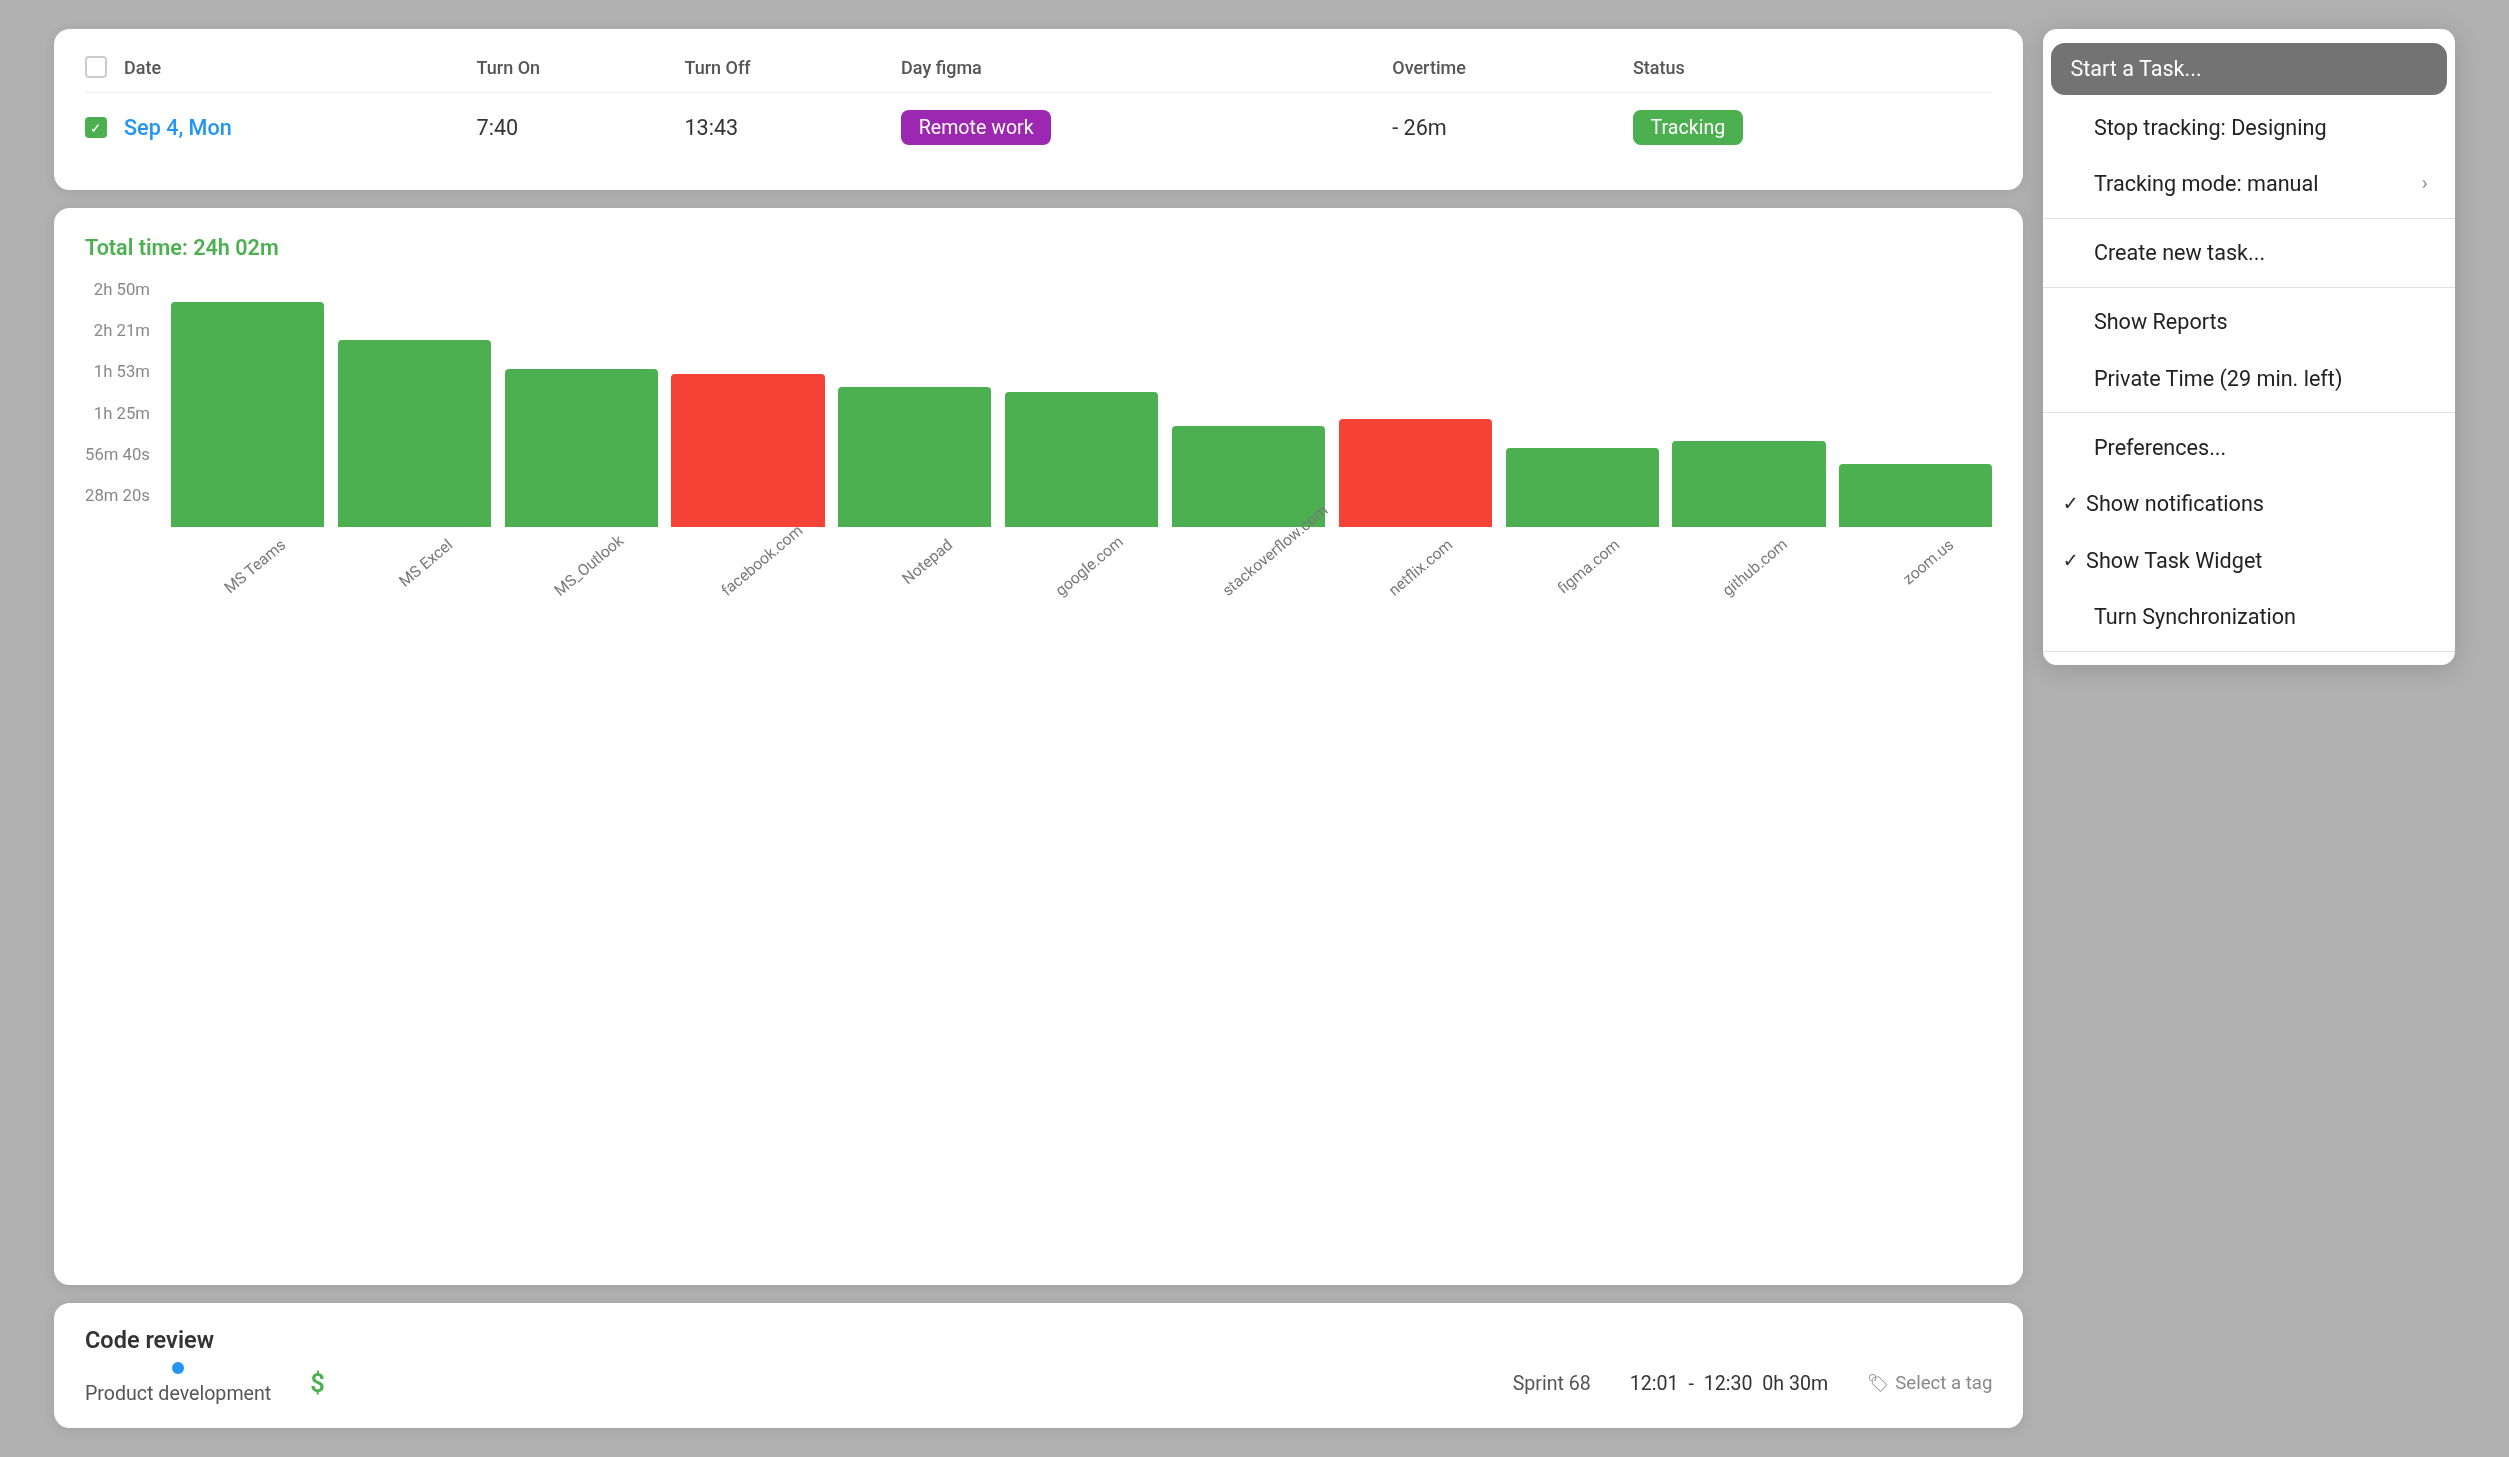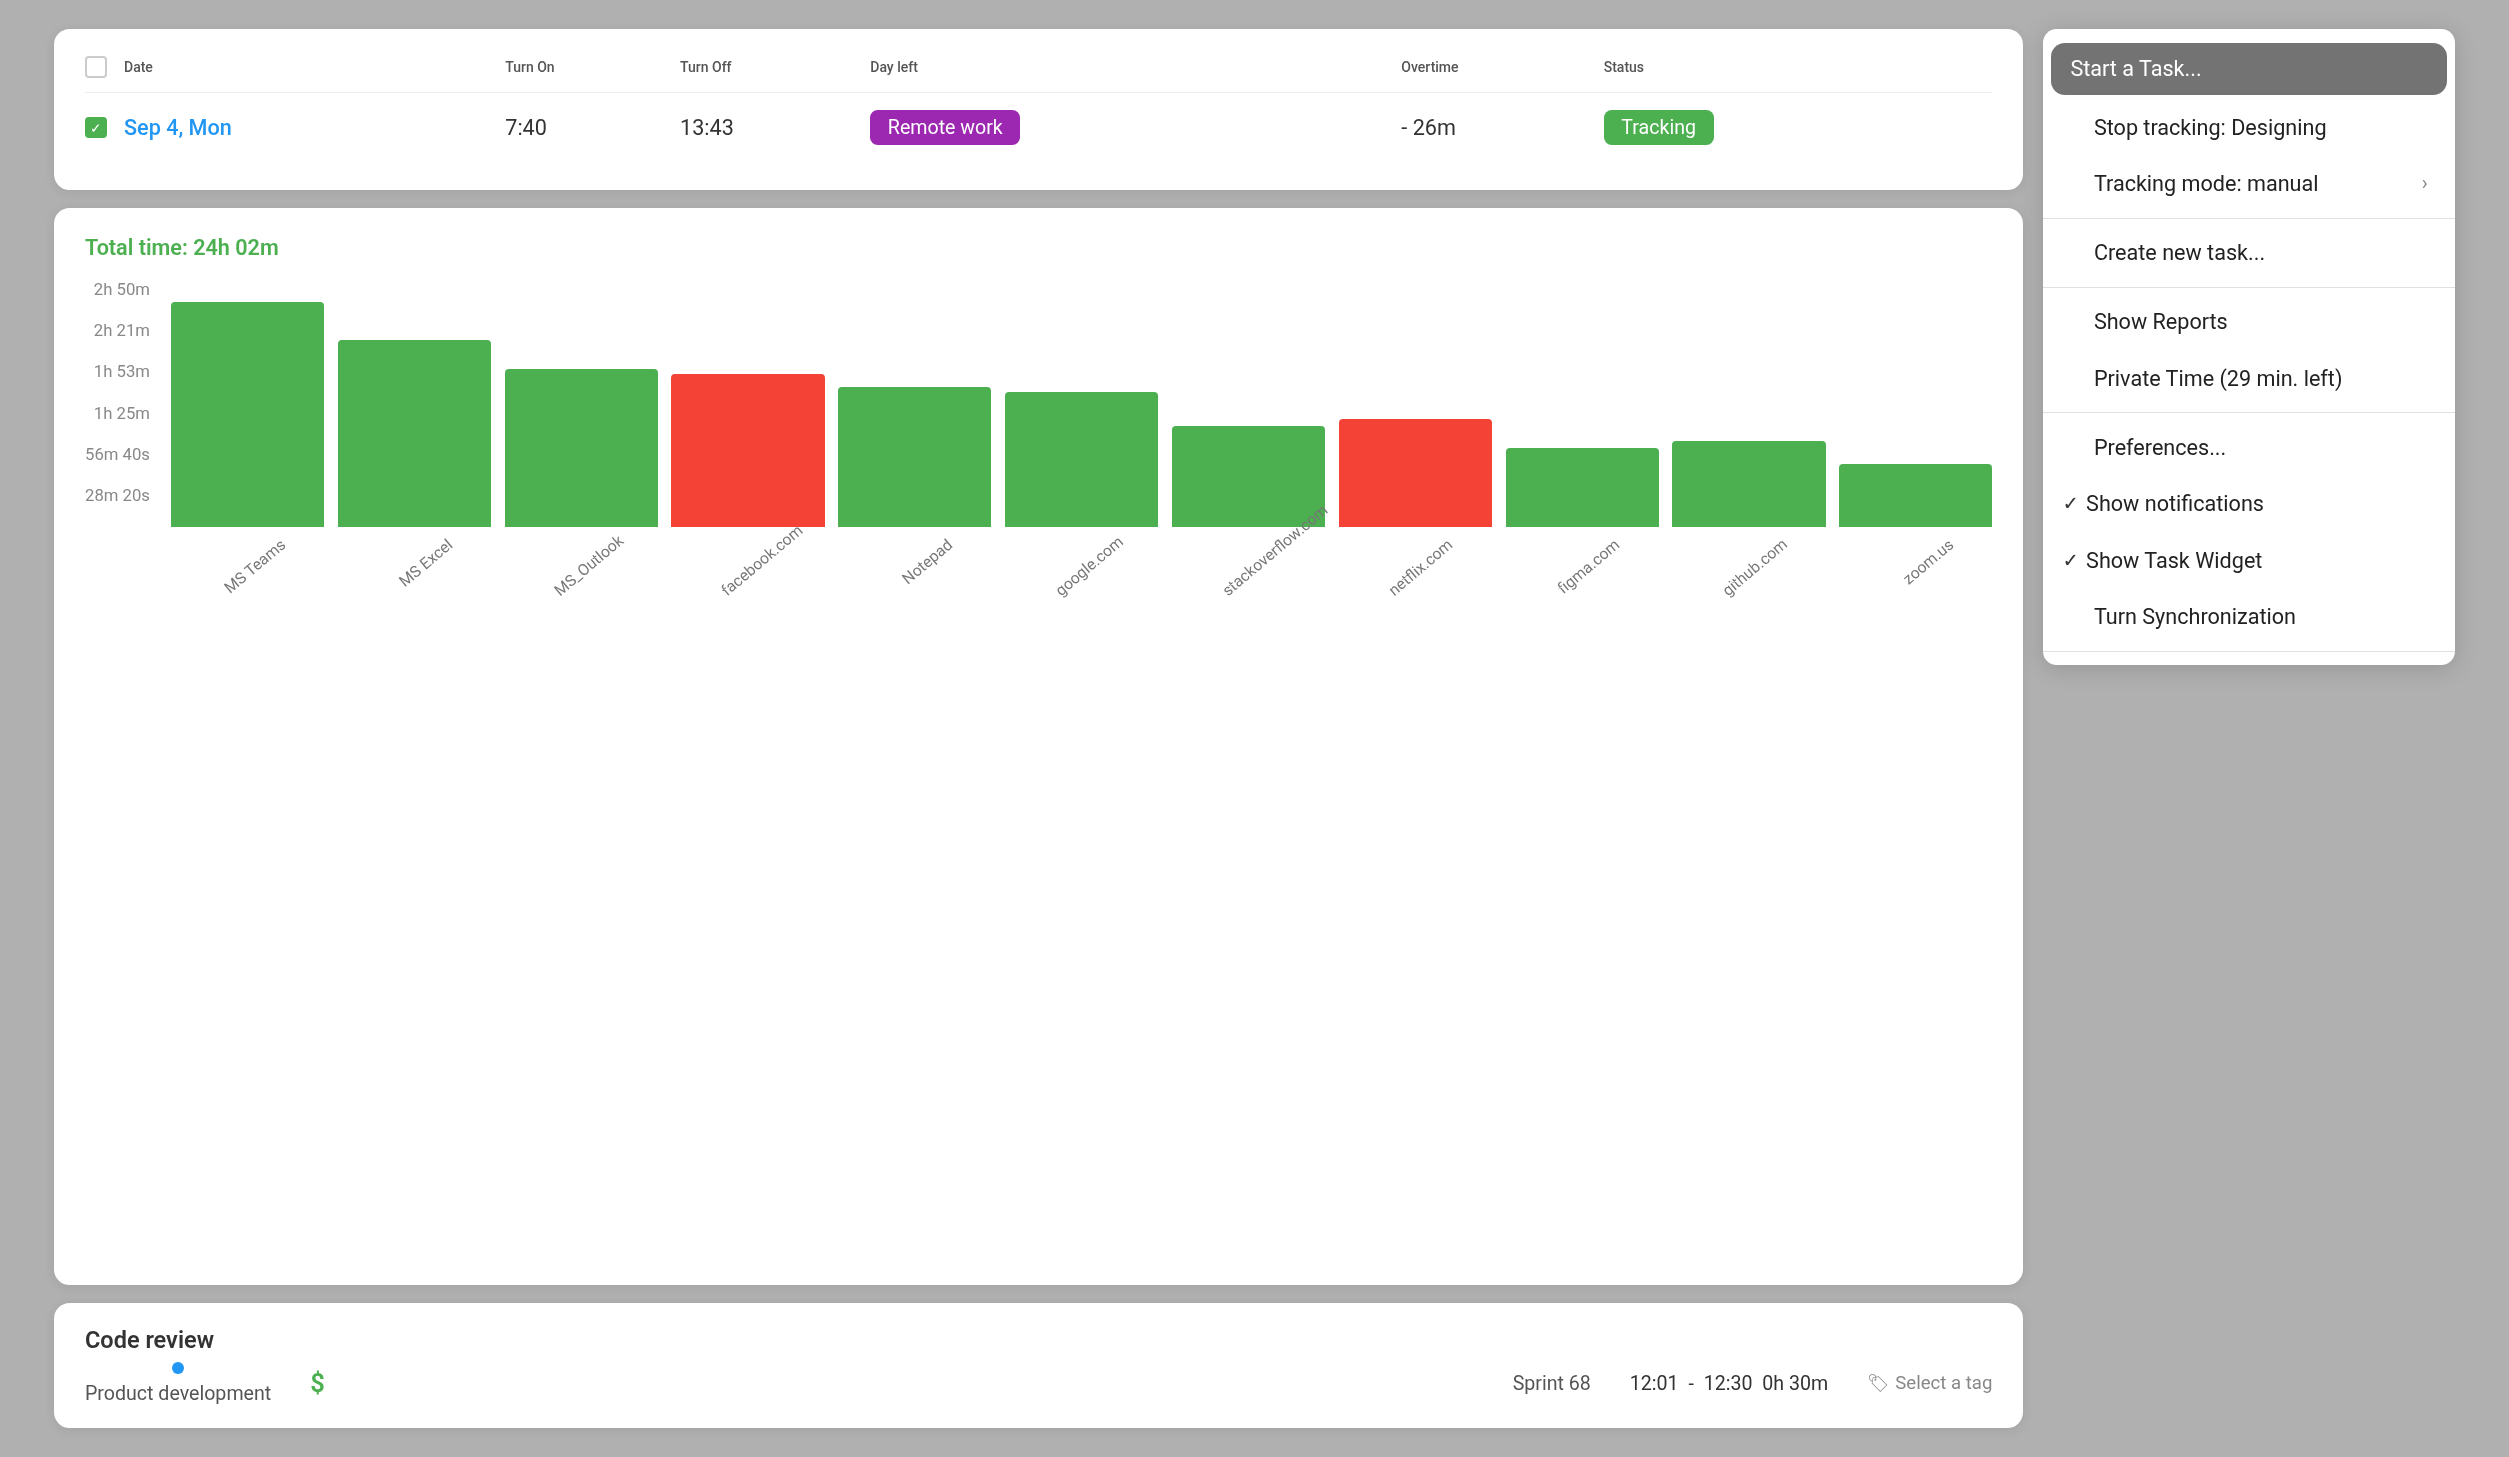--- a/index.html
+++ b/index.html
@@ -42,21 +42,21 @@
       box-shadow: 0 2px 11.8px rgba(0,0,0,0.08);
     }
 
     
     .time-table {
       width: 100%;
       border-collapse: collapse;
     }
     .time-table th {
       text-align: left;
-      font-size: 14px;
+      font-size: 18px;
       font-weight: 500;
       color: #555;
       padding: 0 0 13.7px 0;
       border-bottom: 1px solid #eee;
     }
     .time-table th:first-child {
       width: 39px;
     }
     .time-table td {
       padding: 17.6px 0;
@@ -298,21 +298,21 @@
     <div class="card">
       <table class="time-table">
         <thead>
           <tr>
             <th>
                 <div class="checkbox"></div>
               </th>
             <th>Date</th>
             <th>Turn On</th>
             <th>Turn Off</th>
-            <th>Day left</th>
+            <th>Day figma</th>
             <th>Overtime</th>
             <th>Status</th>
           </tr>
         </thead>
         <tbody>
           <tr>
             <td>
                 <div class="checkbox checked"></div>
               </td>
             <td class="date-cell">Sep 4, Mon</td>

